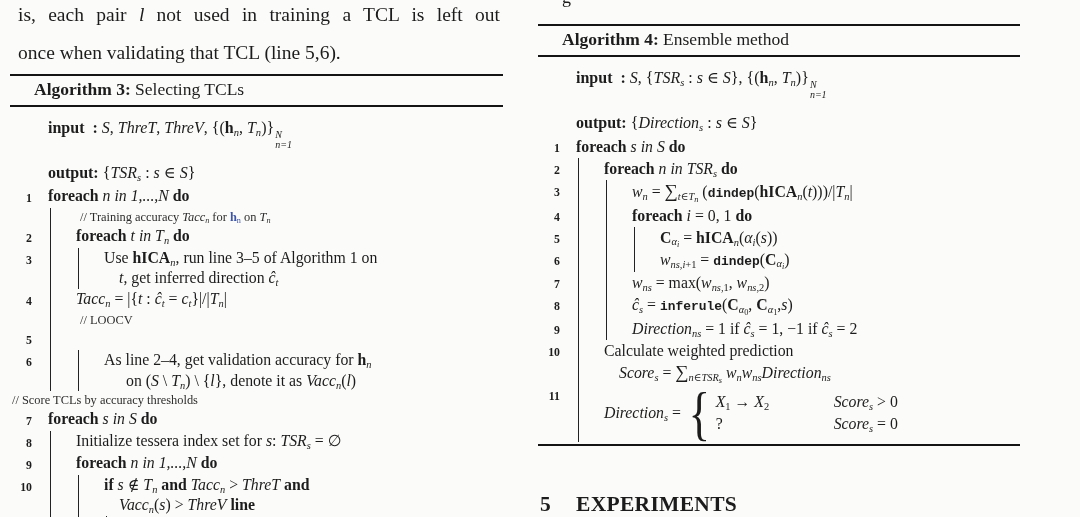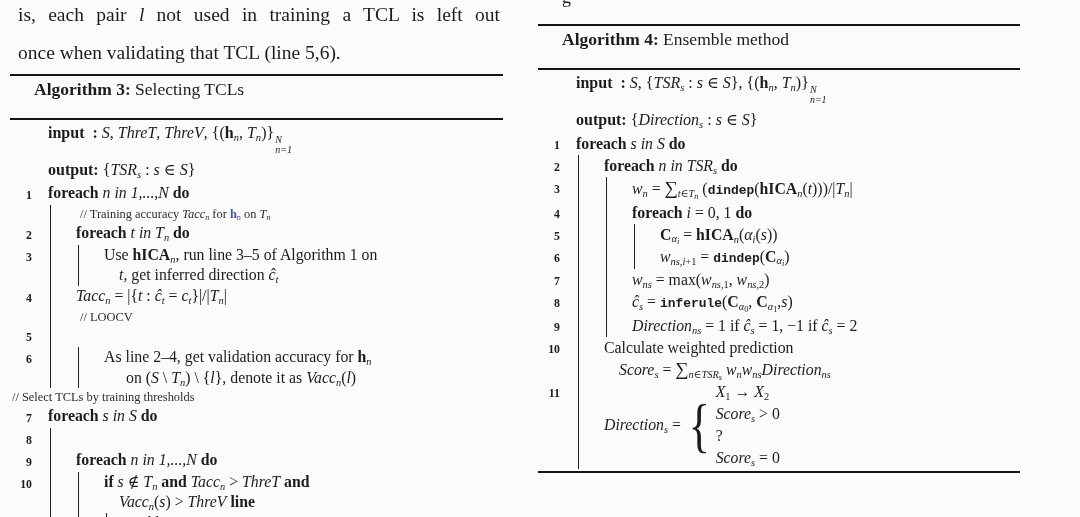--- a/index.html
+++ b/index.html
@@ -36,22 +36,22 @@
   
   .partial-glyph { position:absolute; left:24px; top:0; height:9px; width:16px;
                    overflow:hidden; }
   .partial-glyph span { display:block; margin-top:-13px; font-size:18px; }
 
   
   .algo { width:100%; }
   .col-left  .algo { margin-top:9px; }
   .col-right .algo { margin-top:24px; }
   .drule { height:2px; border-top:1px solid #141414; border-bottom:1px solid #141414; }
-  .algo-caption { font-size:17.5px; line-height:21px; padding:3px 0 18px 24px; }
-  .algo-io { padding:2px 0 3px 38px; font-size:16px; line-height:21px; }
+  .algo-caption { font-size:17.5px; line-height:21px; padding:3px 0 5px 24px; }
+  .algo-io { padding:10px 0 3px 38px; font-size:16px; line-height:21px; }
 
   
   .algo-body { padding-bottom:2px; }
   .alg-line { display:flex; align-items:stretch; font-size:15.8px; }
   .col-left  .alg-line { line-height:20.5px; }
   .col-right .alg-line { line-height:21.5px; }
   .lnum { flex:0 0 30px; text-align:right; padding-right:8px;
           font-size:11.8px; font-weight:bold; line-height:20px; padding-top:2px; }
   .bar { flex:0 0 18px; margin-left:10px; border-left:1.3px solid #222; }
   .ltext { padding-left:8px; flex:1 1 auto; }
@@ -61,21 +61,21 @@
   .alg-line.flush .ltext { padding-left:2px; }
   .cont  { display:inline-block; width:15px; }
   .cont2 { display:inline-block; width:22px; }
 
   
   .caseline { display:inline-flex; align-items:center; }
   .caselhs { margin-right:4px; }
   .brace { font-size:60px; font-weight:300; line-height:58px;
            transform:scaleX(0.75); display:inline-block; margin-right:2px; }
   .cases { display:inline-flex; flex-direction:column; }
-  .crow { display:flex; line-height:22px;flex-direction:column; }
+  .crow { display:flex; line-height:22px; }
   .cl { width:118px; }
 
   
   .section-head { margin-top:46px; margin-left:2px; display:flex; gap:25px;
                   font-size:21.5px; font-weight:bold; letter-spacing:0.3px; }
 </style>
 </head>
 <body>
 
 <div class="col-left">
@@ -129,29 +129,30 @@
           <span class="lnum">5</span>
           <span class="bar"></span>
         </div>
         <div class="alg-line">
           <span class="lnum">6</span>
           <span class="bar"></span>
           <span class="bar"></span>
           <span class="ltext">As line 2–4, get validation accuracy for <b>h</b><sub><i>n</i></sub><br><span class="cont2"></span>on (<i>S</i> \ <i>T<sub>n</sub></i>) \ {<i>l</i>}, denote it as <i>Vacc<sub>n</sub></i>(<i>l</i>)</span>
         </div>
         <div class="alg-line comment flush">
-          <span class="ltext">// Select TCLs by training thresholds</span>
+          <span class="ltext">// Score TCLs by accuracy thresholds</span>
         </div>
         <div class="alg-line">
           <span class="lnum">7</span>
           <span class="ltext"><b>foreach</b> <i>s in S</i> <b>do</b></span>
         </div>
         <div class="alg-line">
           <span class="lnum">8</span>
           <span class="bar"></span>
+          <span class="ltext">Initialize tessera index set for <i>s</i>: <i>TSR<sub>s</sub></i> = ∅</span>
         </div>
         <div class="alg-line">
           <span class="lnum">9</span>
           <span class="bar"></span>
           <span class="ltext"><b>foreach</b> <i>n in 1,...,N</i> <b>do</b></span>
         </div>
         <div class="alg-line">
           <span class="lnum">10</span>
           <span class="bar"></span>
           <span class="bar"></span>

